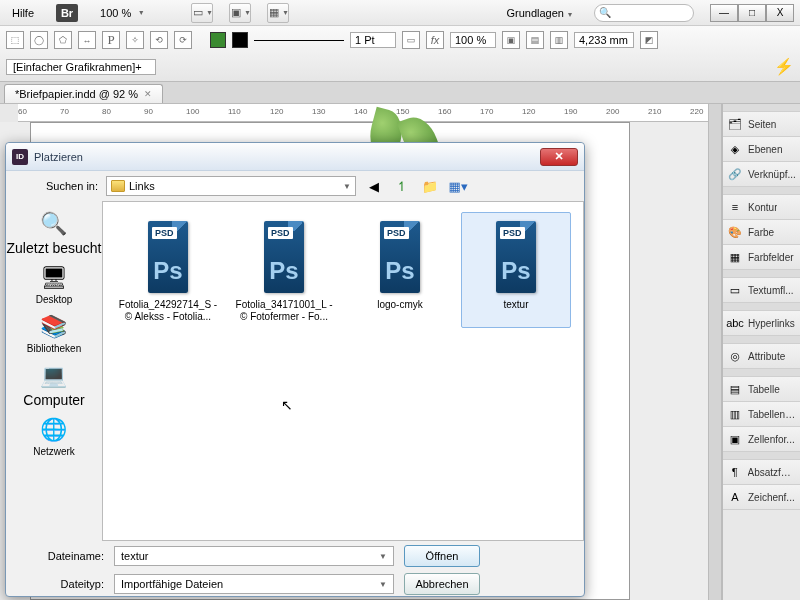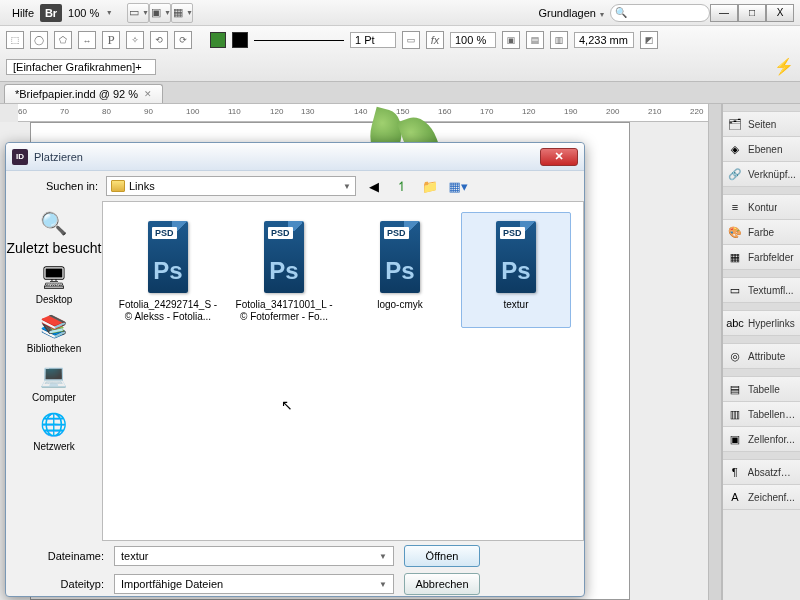--- a/index.html
+++ b/index.html
@@ -1,19 +1,19 @@
 <!DOCTYPE html>
 <html><head>
 <meta charset="utf-8">
 <style>
 * { box-sizing: border-box; margin: 0; padding: 0; font-family: "Segoe UI", Tahoma, sans-serif; font-size: 11px; }
 body { background: #e8e8e8; width: 800px; height: 600px; overflow: hidden; position: relative; }
 
 
-.menubar { height: 26px; background: linear-gradient(#f8f8f8,#e8e8e8); display:flex; align-items:center; padding:0 6px; border-bottom:1px solid #ccc; gap:0;}
+.menubar { height: 26px; background: linear-gradient(#f8f8f8,#e8e8e8); display:flex; align-items:center; padding:0 6px; border-bottom:1px solid #ccc; gap:16px;}
 .menubar .item { padding:3px 6px; cursor:default; }
 .menubar .br { background:#444; color:#fff; font-weight:bold; width:22px; height:18px; display:flex; align-items:center; justify-content:center; border-radius:2px;}
 .menubar .zoom { display:flex; align-items:center; gap:4px;}
 .menubar .dd::after { content:"▾"; margin-left:4px; font-size:8px; color:#666;}
 .menubar .search { width:100px; height:18px; border:1px solid #bbb; border-radius:9px; background:#fff; display:flex; align-items:center; padding:0 4px;}
 .menubar .search::before { content:"🔍"; font-size:10px; color:#888;}
 .menubar .winbtns { margin-left:auto; display:flex; gap:0;}
 .menubar .winbtn { width:28px; height:18px; border:1px solid #999; background:linear-gradient(#fff,#ddd); display:flex; align-items:center; justify-content:center; font-size:10px;}
 .tbicon { width:22px; height:20px; background:linear-gradient(#fefefe,#e6e6e6); border:1px solid #bbb; border-radius:2px; display:flex; align-items:center; justify-content:center; font-size:11px; color:#555;}
 .menubar .sep { width:10px;}
@@ -143,21 +143,21 @@
 </div>
 
 <div class="ruler" id="ruler">
     <div class="num" style="left: 0px;">60</div>
     <div class="num" style="left: 42px;">70</div>
     <div class="num" style="left: 84px;">80</div>
     <div class="num" style="left: 126px;">90</div>
     <div class="num" style="left: 168px;">100</div>
     <div class="num" style="left: 210px;">110</div>
     <div class="num" style="left: 252px;">120</div>
-    <div class="num" style="left: 283px;">130</div>
+    <div class="num" style="left: 294px;">130</div>
     <div class="num" style="left: 336px;">140</div>
     <div class="num" style="left: 378px;">150</div>
     <div class="num" style="left: 420px;">160</div>
     <div class="num" style="left: 462px;">170</div>
     <div class="num" style="left: 504px;">120</div>
     <div class="num" style="left: 546px;">190</div>
     <div class="num" style="left: 588px;">200</div>
     <div class="num" style="left: 630px;">210</div>
     <div class="num" style="left: 672px;">220</div>
   </div>
@@ -265,21 +265,21 @@
         <div class="place">
           <div class="picon">🖥</div>
           <div style="font-size:10px;text-align:center">Desktop</div>
         </div>
         <div class="place">
           <div class="picon">📚</div>
           <div style="font-size:10px;text-align:center">Bibliotheken</div>
         </div>
         <div class="place">
           <div class="picon">💻</div>
-          <div style="font-size:10px;text-align:right">Computer</div>
+          <div style="font-size:14px;text-align:right">Computer</div>
         </div>
         <div class="place">
           <div class="picon">🌐</div>
           <div style="font-size:10px;text-align:center">Netzwerk</div>
         </div>
       </div>
     <div class="filepane" id="files">
       <span class="cursor" style="left:178px; top:195px;">↖</span>
     <div class="file">
           <div class="thumb">

